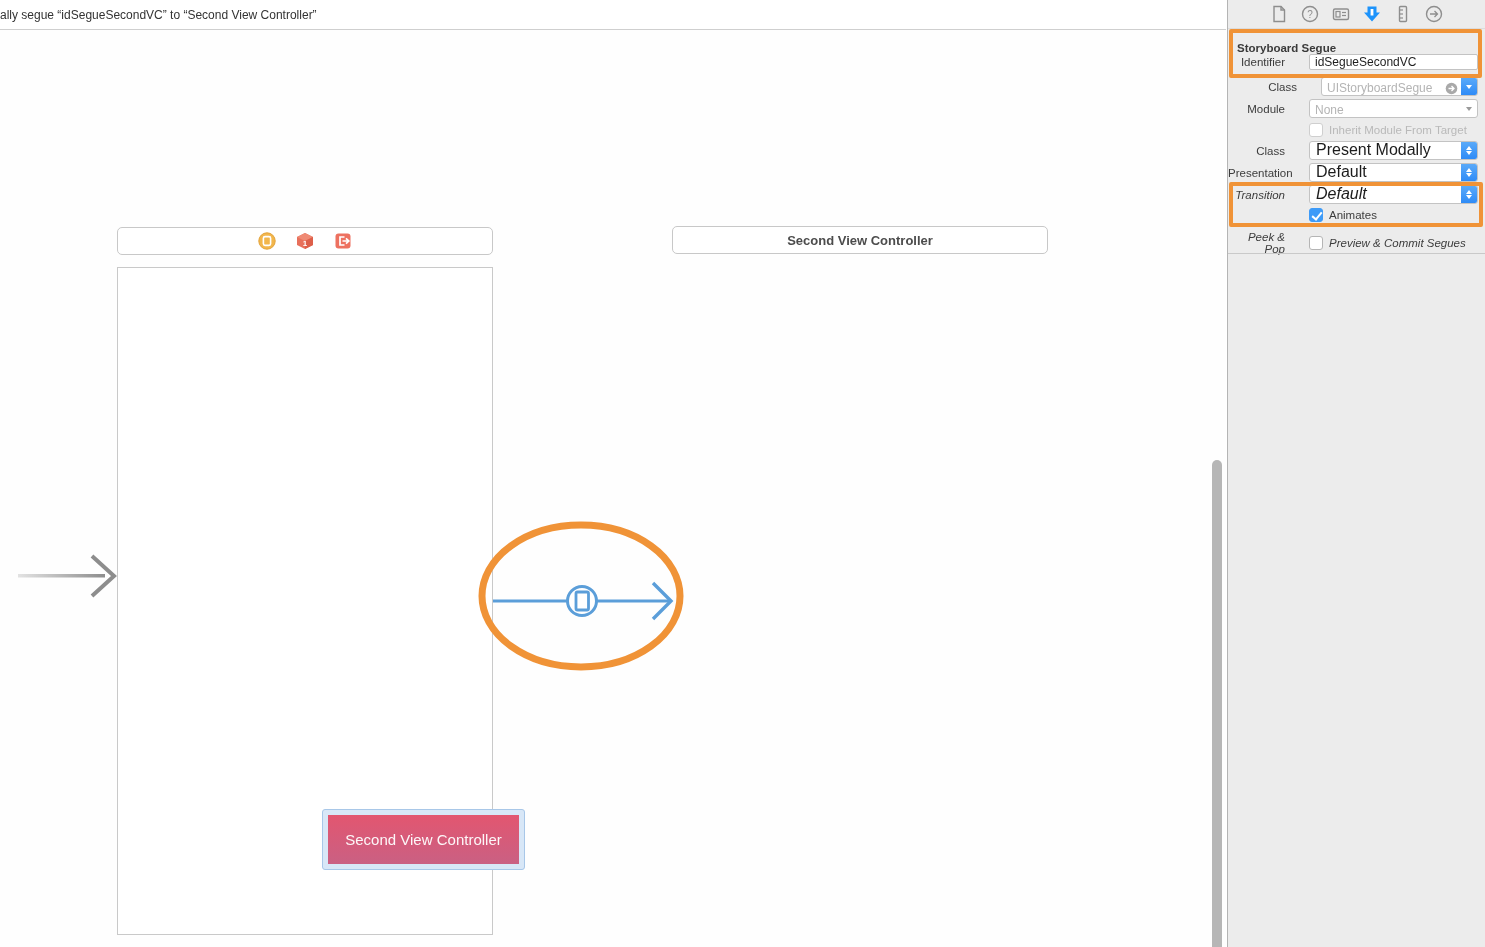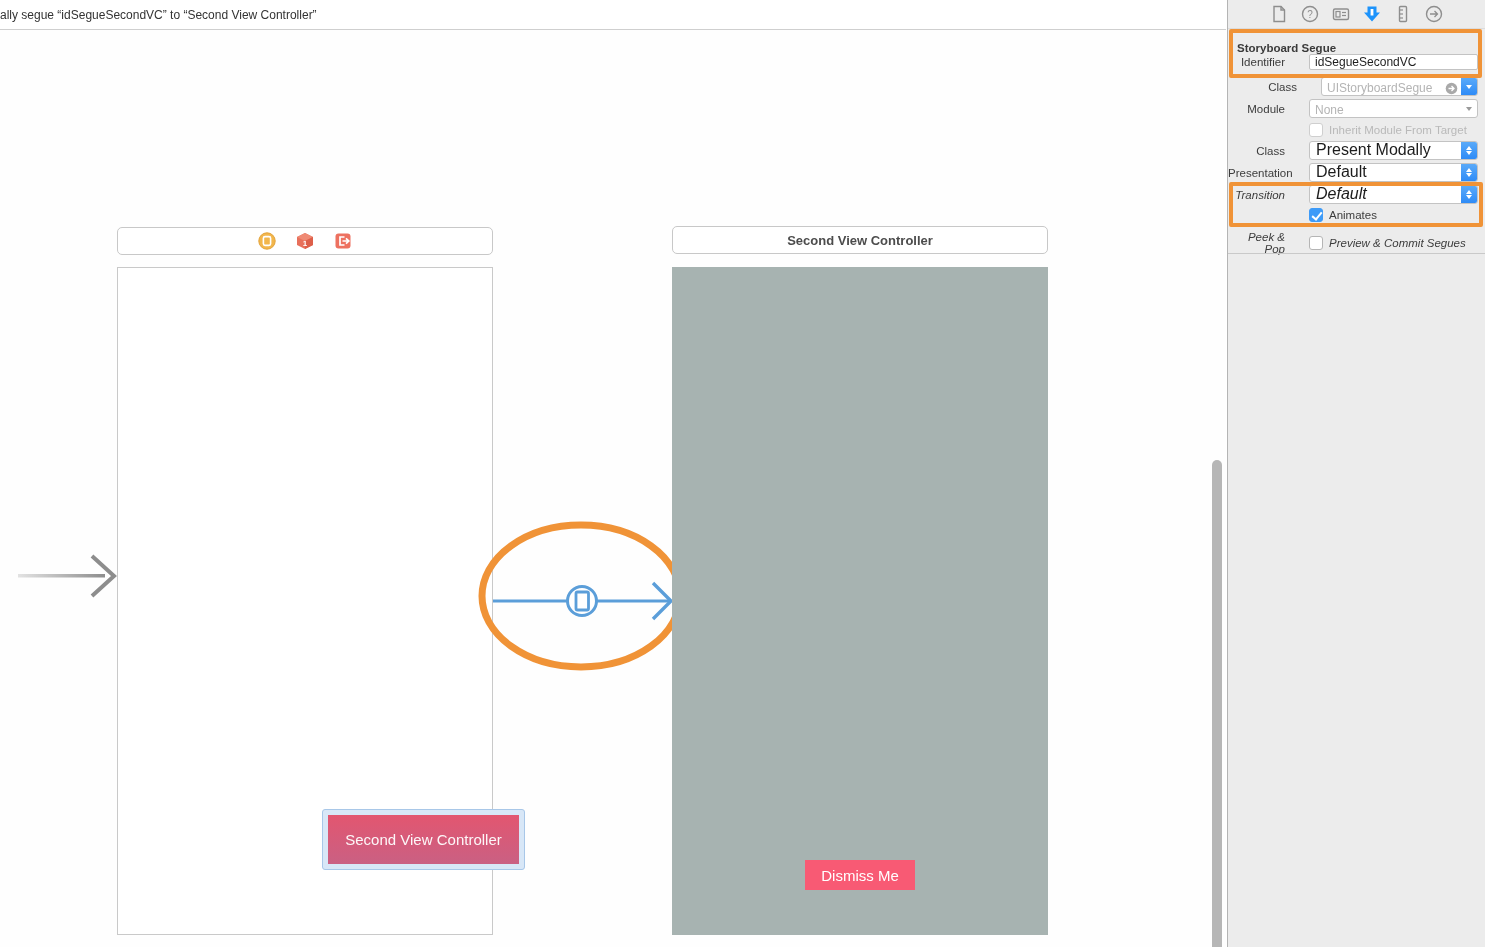--- a/index.html
+++ b/index.html
@@ -138,25 +138,20 @@
       <path d="M178 103 L196 121 L178 139" fill="none" stroke="#5b9ed9" stroke-width="3.4"></path>
       <circle cx="107" cy="121" r="14.5" fill="#fff" stroke="#5b9ed9" stroke-width="3"></circle>
       <rect x="101" y="112" width="12.5" height="18" rx="1.5" fill="none" stroke="#5b9ed9" stroke-width="2.8"></rect>
       <ellipse cx="106" cy="116" rx="99" ry="71" fill="none" stroke="#f09337" stroke-width="7"></ellipse>
     </svg>
 
     <div class="vc-header second">
       <span class="vc-title">Second View Controller</span>
     </div>
 
-    <div class="vc-body second">
-      <div class="dismiss-btn">
-        <span>Dismiss Me</span>
-      </div>
-    </div>
 
     <div class="scroll-thumb"></div>
   </div>
 
   <div class="inspector">
 
     <div class="insp-toolbar">
       <svg class="tb-icon" viewBox="0 0 18 18">
         <path d="M4 1.5 L11 1.5 L14.5 5 L14.5 16.5 L4 16.5 Z" fill="none" stroke="#8e8e8e" stroke-width="1.4"></path>
         <path d="M11 1.5 L11 5 L14.5 5" fill="none" stroke="#8e8e8e" stroke-width="1.4"></path>

